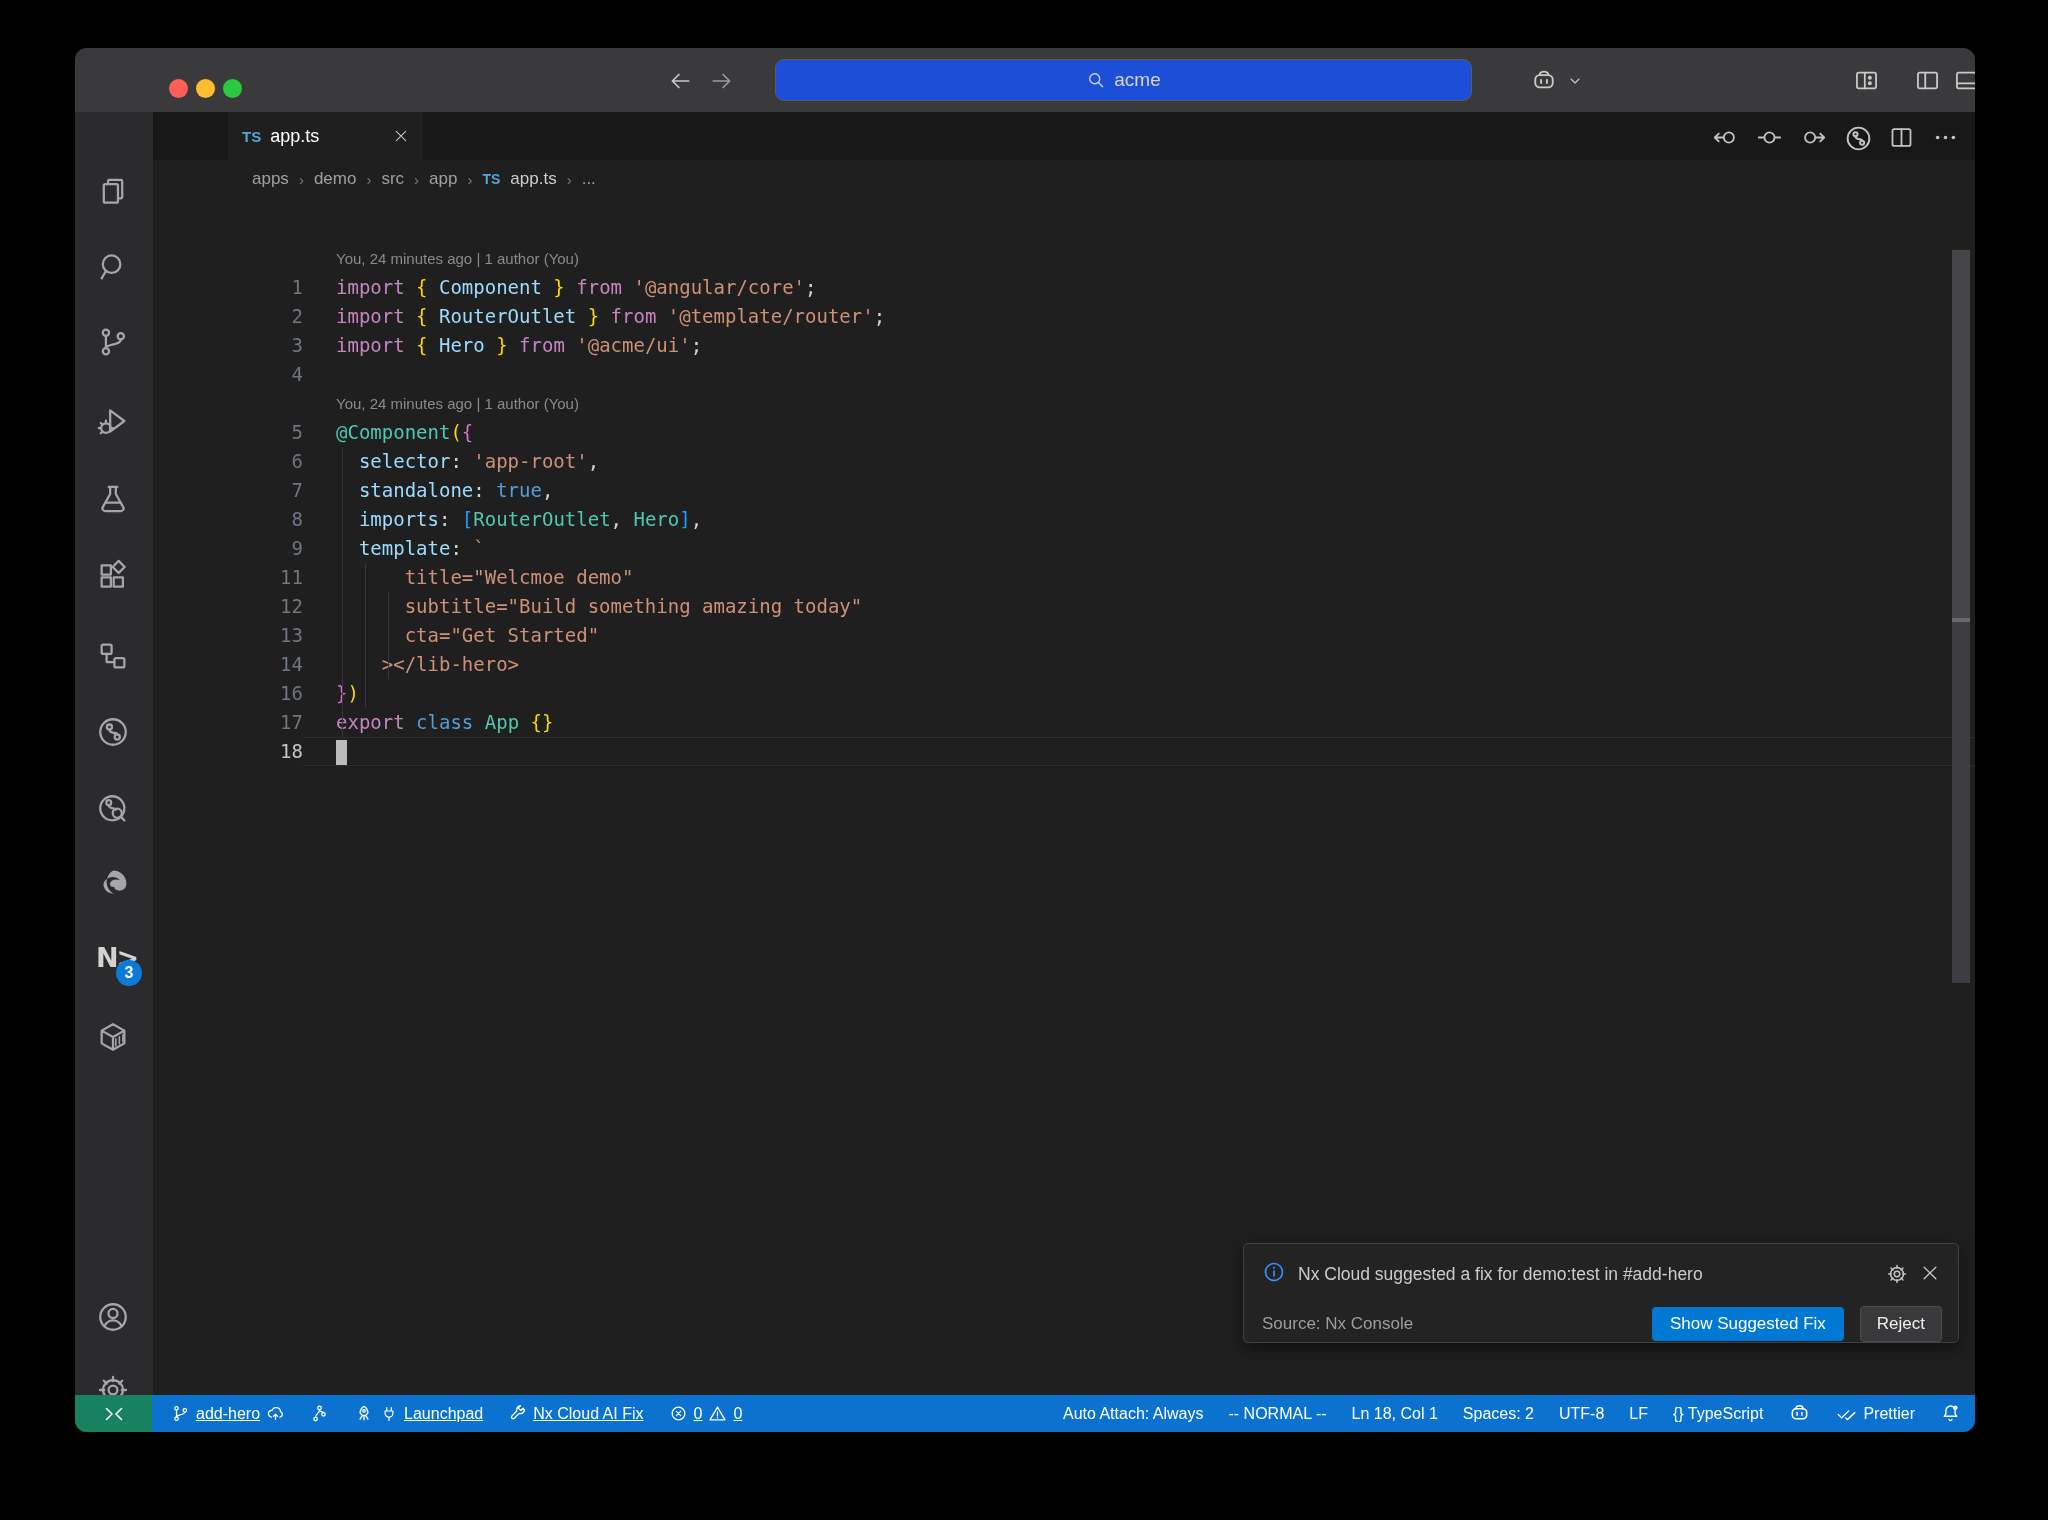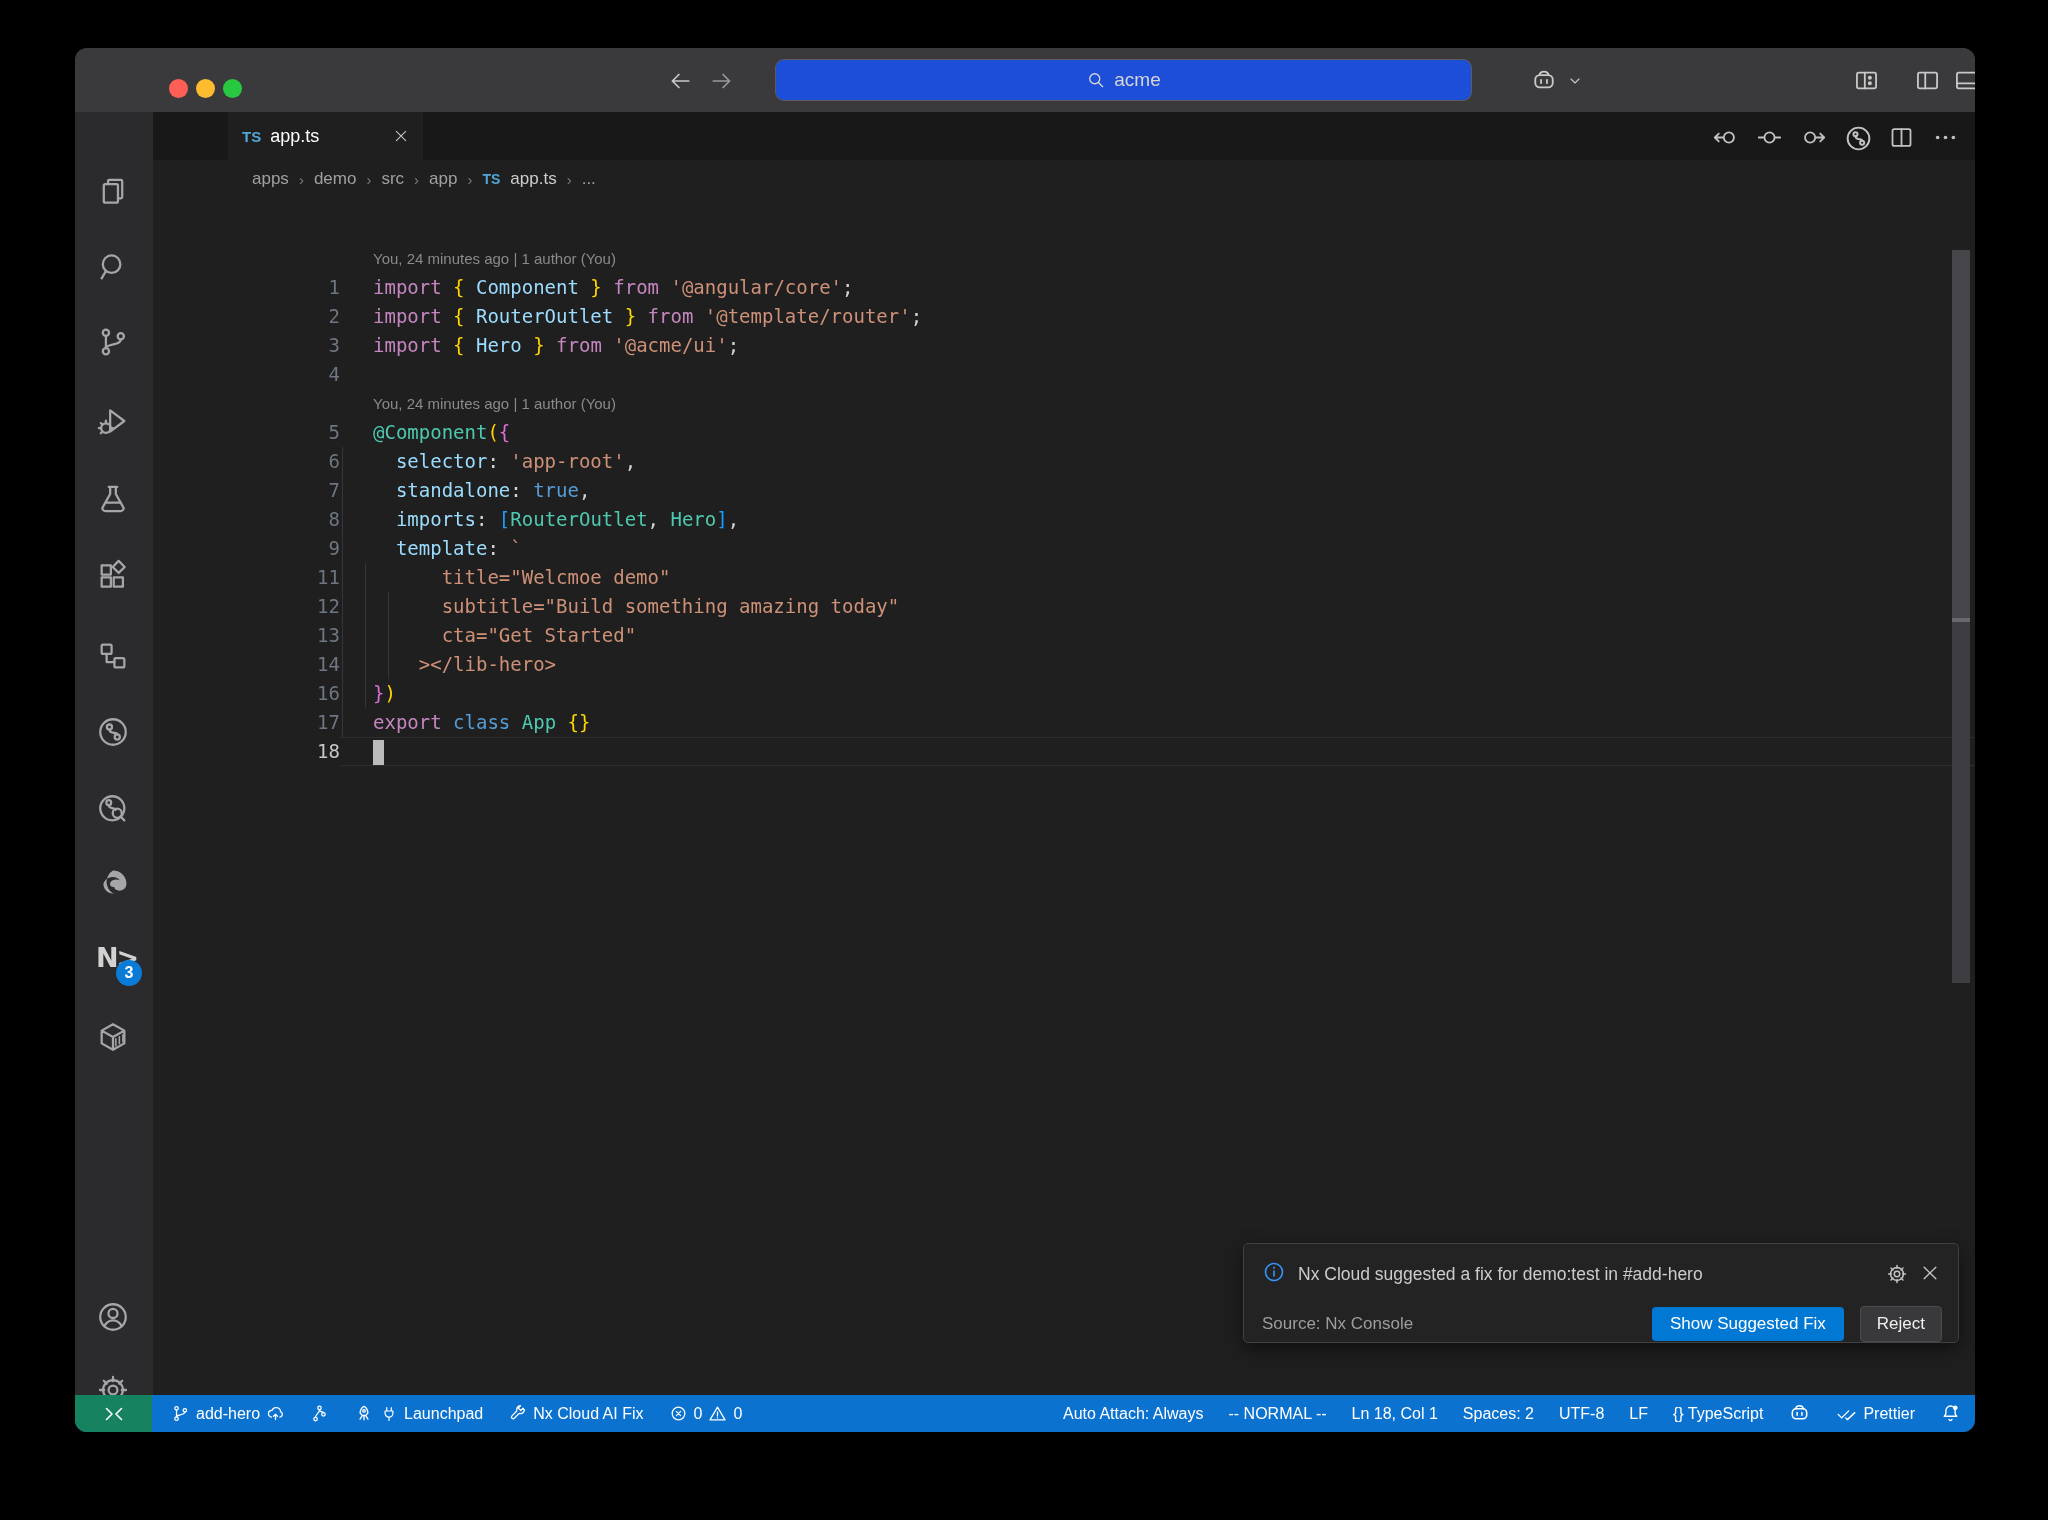--- a/index.html
+++ b/index.html
@@ -41,21 +41,21 @@
 
   
   .breadcrumb { position:absolute; left:78px; top:112px; width:1822px; height:38px; background:#1f1f1f;
                 display:flex; align-items:center; padding-left:99px; gap:10px; font-size:17px; color:#a0a0a0; }
   .bc-sep { color:#7c7c7c; font-size:15px; }
   .bc-ts { color:#4fa8d8; font-weight:bold; font-size:14px; }
 
   
   .editor { position:absolute; left:78px; top:150px; width:1822px; height:1245px; background:#1f1f1f; }
   .code-lines { position:absolute; left:0; top:46px; width:100%; }
-  .code-row { display:flex; height:29px; line-height:29px; font-family:"DejaVu Sans Mono",monospace; font-size:19px; position:relative;padding-left:37px; }
+  .code-row { display:flex; height:29px; line-height:29px; font-family:"DejaVu Sans Mono",monospace; font-size:19px; position:relative; }
   .code-row .gut { width:150px; text-align:right; color:#6e7681; flex:0 0 150px; }
   .code-row.active .gut { color:#c6c6c6; }
   .code-row.active .body { border-top:1px solid #2d2d2e; border-bottom:1px solid #2d2d2e; }
   .code-row .body { white-space:pre; padding-left:33px; flex:1; position:relative; }
   .code-row .ann { font-family:"Liberation Sans",sans-serif; font-size:15px; color:#8a8a8a; }
   .tk-kw{color:#C586C0} .tk-ident{color:#9CDCFE} .tk-prop{color:#9CDCFE} .tk-type{color:#4EC9B0}
   .tk-bool{color:#569CD6} .tk-str{color:#CE9178} .tk-b1{color:#FFD700} .tk-b2{color:#DA70D6}
   .tk-b3{color:#179FFF} .tk-pun{color:#D4D4D4}
   .block-cursor { position:absolute; left:33px; top:2px; width:11px; height:25px; background:#bbbbbb; }
   .indent-guide { position:absolute; width:1px; background:#35353a; }
@@ -74,21 +74,21 @@
   .btn-primary { background:#0078d4; color:#ffffff; border:none; border-radius:4px; font-size:17px;
                  padding:7px 18px; font-family:"Liberation Sans",sans-serif; }
   .btn-secondary { background:#39393b; color:#f0f0f0; border:1px solid #4c4c4e; border-radius:4px; font-size:17px;
                    padding:7px 16px; font-family:"Liberation Sans",sans-serif; }
 
   
   .statusbar { position:absolute; left:0; bottom:0; width:100%; height:37px; background:#0c72d0; color:#ffffff; }
   .remote { position:absolute; left:0; top:0; width:77px; height:37px; background:#17825f; display:flex;
             align-items:center; justify-content:center; }
   .sb-items { position:absolute; left:77px; right:14px; top:0; height:37px; display:flex; align-items:center; }
-  .sb-left { display:flex; align-items:center; gap:25px; padding-left:19px; }
+  .sb-left { display:flex; align-items:center; gap:25px; padding-left:19px;text-decoration:underline; }
   .sb-right { display:flex; align-items:center; gap:25px; margin-left:auto; }
   .sb-item { display:flex; align-items:center; gap:6px; font-size:16px; white-space:nowrap; }
   .sb-item svg { display:block; }
 
   svg.stk { fill:none; stroke:currentColor; stroke-width:1.6; stroke-linecap:round; stroke-linejoin:round; }
 </style>
 </head>
 <body>
 
 <div class="window">

